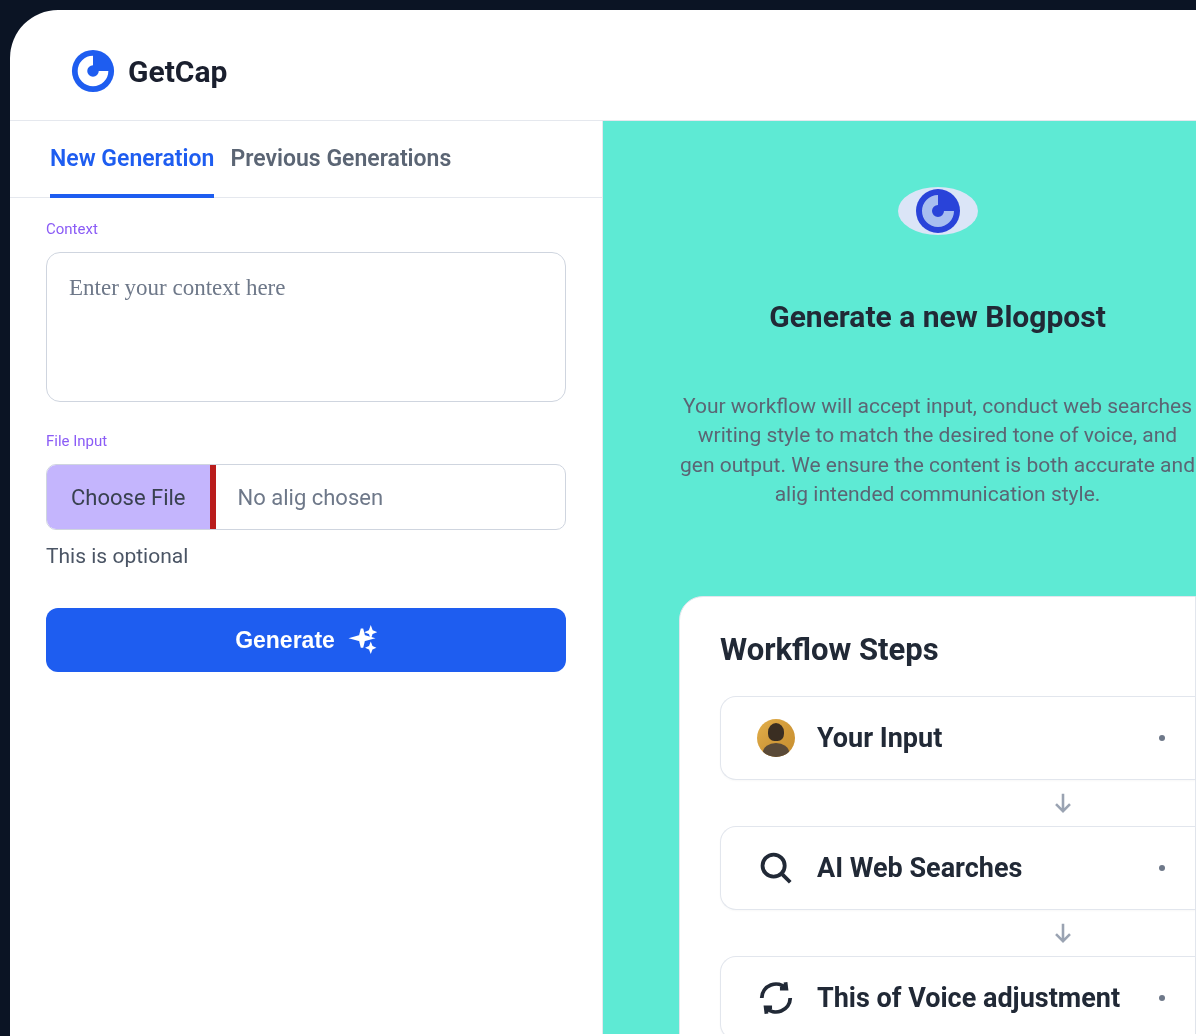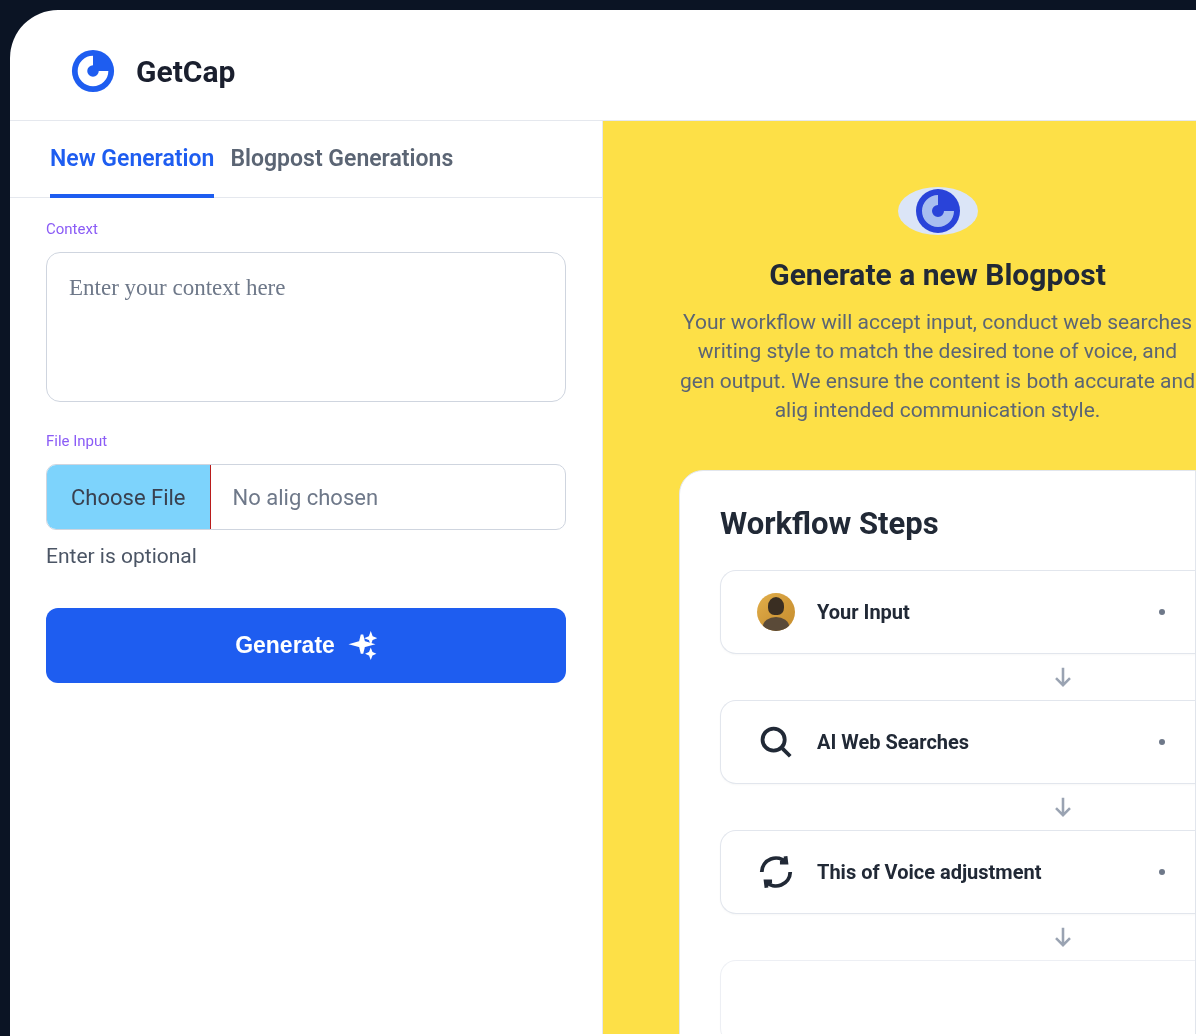--- a/index.html
+++ b/index.html
@@ -18,21 +18,21 @@
     right: 0;
     bottom: 0;
     background: #ffffff;
     border-top-left-radius: 48px;
     overflow: hidden;
   }
   .header {
     padding: 38px 40px 26px 60px;
     display: flex;
     align-items: center;
-    gap: 20px;
+    gap: 12px;
   }
   .logo {
     width: 46px;
     height: 46px;
     position: relative;
   }
   .logo svg { width: 100%; height: 100%; }
   .brand {
     font-size: 30px;
     font-weight: 700;
@@ -98,64 +98,65 @@
     border-radius: 10px;
     overflow: hidden;
     margin-bottom: 14px;
     height: 66px;
     align-items: stretch;
   }
   .choose-file {
     padding: 0 24px;
     font-size: 22px;
     color: #394150;
-    border-right: 1px solid #b91c1c;
-    background: #7dd3fc;
+    border-right: 6px solid #b91c1c;
+    background: #c4b5fd;
     cursor: pointer;
     display: flex;
     align-items: center;
   }
   .file-status {
     padding: 0 22px;
     font-size: 22px;
     color: #6e7889;
     display: flex;
     align-items: center;
     flex: 1;
   }
   .hint {
     font-size: 21px;
     color: #4b5565;
     margin-bottom: 40px;
   }
   .generate-btn {
     width: 100%;
-    height: 75px;
+    height: 64px;
     background: #1e5df0;
     color: #fff;
     border: none;
     border-radius: 12px;
     font-size: 23px;
     font-weight: 600;
     display: flex;
     align-items: center;
     justify-content: center;
     gap: 12px;
     cursor: pointer;
   }
   .generate-btn svg { width: 30px; height: 30px; }
 
   .right-panel {
     flex: 1;
-    background: #fde047;
+    background: #5eead4;
     padding: 66px 0 0 76px;
     display: flex;
     flex-direction: column;
     align-items: center;
     overflow: hidden;
+    gap: 42px;
   }
   .hero-icon {
     width: 80px;
     height: 80px;
     border-radius: 50%;
     background: #dbe5f7;
     display: flex;
     align-items: center;
     justify-content: center;
     margin-bottom: 22px;
@@ -240,21 +241,21 @@
     content: "";
     position: absolute;
     width: 26px;
     height: 18px;
     background: #5a4a38;
     border-radius: 50% 50% 0 0;
     bottom: -4px;
     left: 6px;
   }
   .step-label {
-    font-size: 20px;
+    font-size: 27px;
     font-weight: 700;
     color: #212936;
     flex: 1;
   }
   .step-dot {
     width: 6px;
     height: 6px;
     background: #6e7889;
     border-radius: 50%;
   }
@@ -281,33 +282,33 @@
       </svg>
     </div>
     <div class="brand">GetCap</div>
   </div>
 
   <div class="content">
 
     <div class="left-panel">
       <div class="tabs">
         <div class="tab active">New Generation</div>
-        <div class="tab inactive">Blogpost Generations</div>
+        <div class="tab inactive">Previous Generations</div>
       </div>
 
       <div class="form">
         <div class="label">Context</div>
         <textarea class="context-input" placeholder="Enter your context here" style=""></textarea>
 
         <div class="label">File Input</div>
         <div class="file-row">
           <div class="choose-file">Choose File</div>
           <div class="file-status">No alig chosen</div>
         </div>
-        <div class="hint">Enter is optional</div>
+        <div class="hint">This is optional</div>
 
         <button class="generate-btn">
           <span>Generate</span>
           <svg viewBox="0 0 24 24" fill="none" stroke="white" stroke-width="2">
             <path d="M12 3 L13.5 9 L19 10.5 L13.5 12 L12 18 L10.5 12 L5 10.5 L10.5 9 Z" fill="white"></path>
             <path d="M19 3 L19.7 5 L21.5 5.7 L19.7 6.4 L19 8.4 L18.3 6.4 L16.5 5.7 L18.3 5 Z" fill="white"></path>
             <path d="M19 16 L19.6 17.6 L21 18.2 L19.6 18.8 L19 20.4 L18.4 18.8 L17 18.2 L18.4 17.6 Z" fill="white"></path>
           </svg>
         </button>
       </div>

